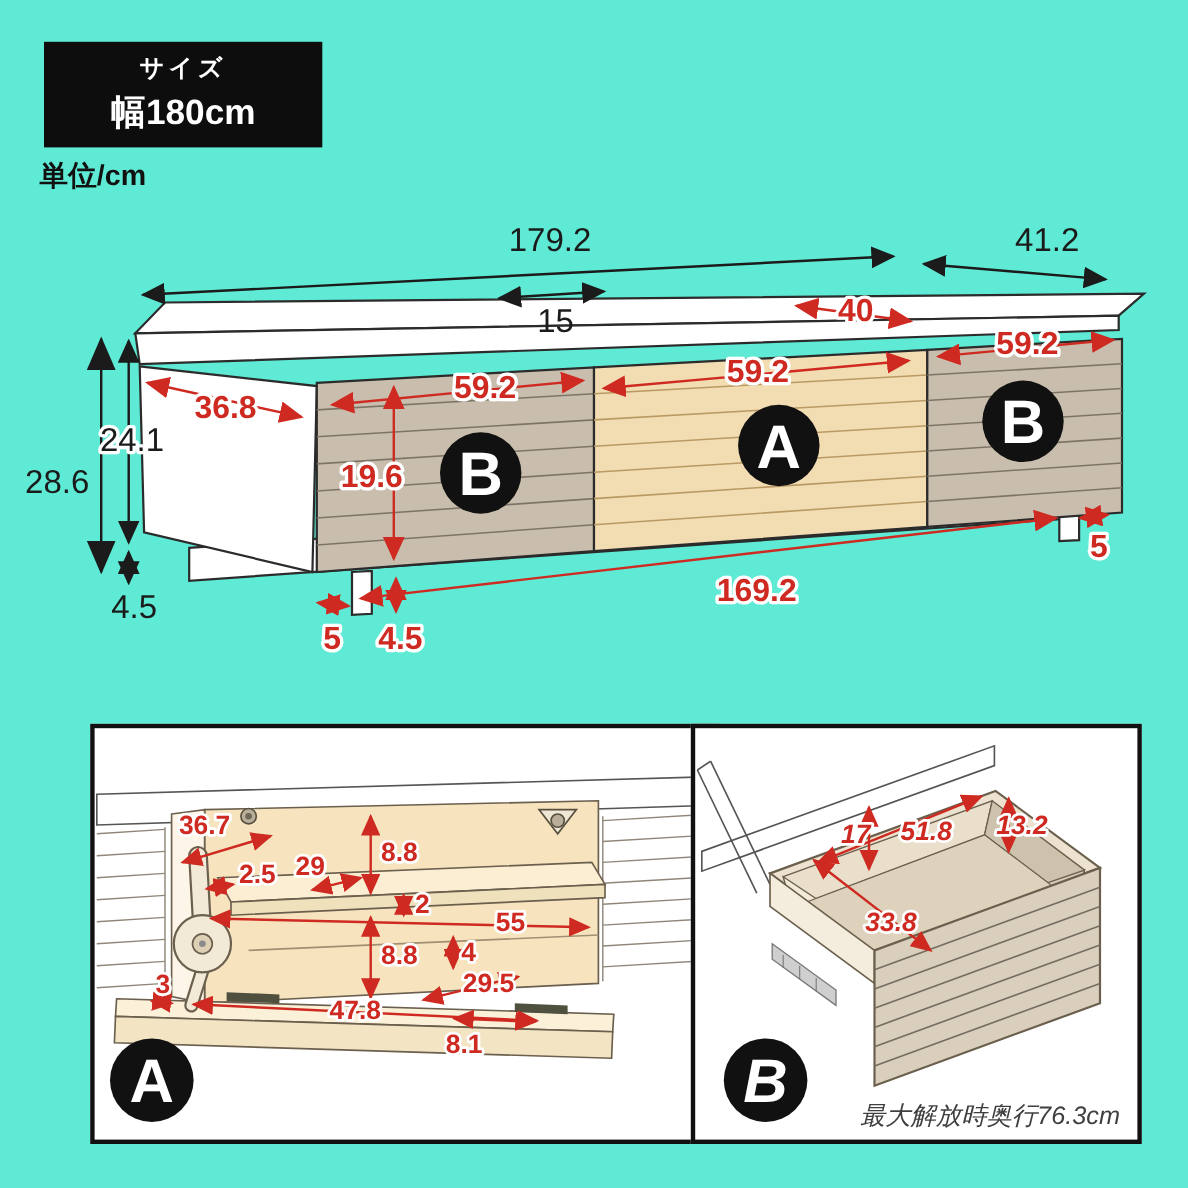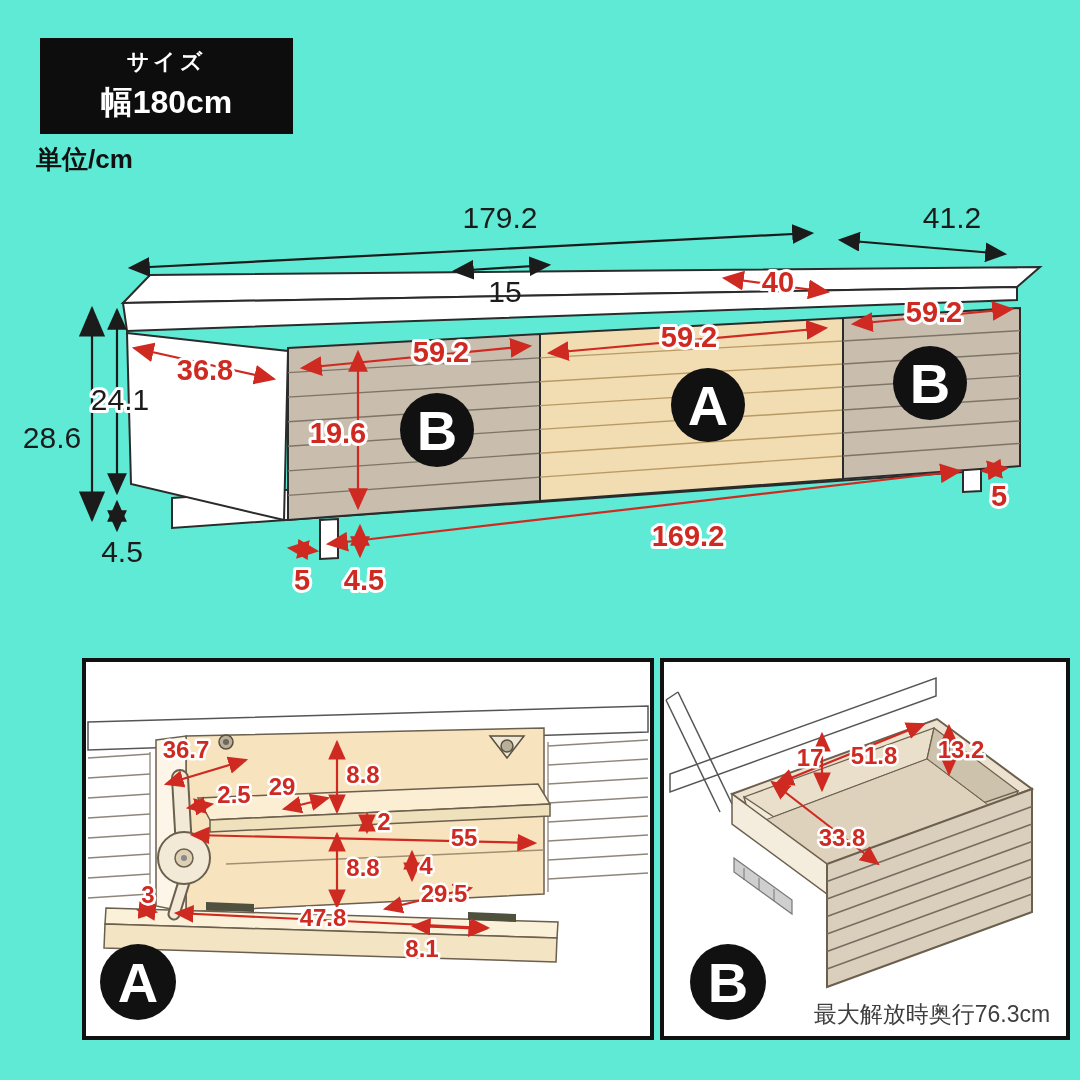--- a/index.html
+++ b/index.html
@@ -6,21 +6,21 @@
   .page{position:relative;width:1080px;height:1080px;background:#5eead4;overflow:hidden;
         font-family:"Liberation Sans","DejaVu Sans",sans-serif;}
   .badge{position:absolute;left:40px;top:38px;width:253px;height:96px;background:#0d0d0d;
          color:#fff;display:flex;flex-direction:column;align-items:center;justify-content:center;}
   .badge .t1{font-size:22px;letter-spacing:4px;font-weight:bold;}
   .badge .t2{font-size:32px;font-weight:bold;margin-top:4px;}
   .unit{position:absolute;left:36px;top:142px;font-size:26px;font-weight:bold;color:#111;}
   .main-svg{position:absolute;left:0;top:190px;}
   .panel{position:absolute;border:4px solid #111;background:#fff;box-sizing:border-box;}
   .panel-a{left:45px;top:658px;width:572px;height:382px;margin-left:37px;}
-  .panel-b{left:660px;top:658px;width:410px;height:382px;}
+  .panel-b{left:628px;top:658px;width:410px;height:382px;font-style:italic;}
   svg text{font-family:"Liberation Sans","DejaVu Sans",sans-serif;}
   .dim-black{font-size:30px;fill:#1b1b1b;text-anchor:middle;}
   .dim-red{font-size:29px;font-weight:600;fill:#cf2a21;text-anchor:middle;
            stroke:#fff;stroke-width:6px;paint-order:stroke;stroke-linejoin:round;}
   .dim-red-sm{font-size:24px;font-weight:600;fill:#cf2a21;text-anchor:middle;
            stroke:#fff;stroke-width:5px;paint-order:stroke;stroke-linejoin:round;}
   .halo-black{stroke:#fff;stroke-width:6px;paint-order:stroke;stroke-linejoin:round;}
   .circle-letter{font-size:56px;font-weight:bold;fill:#fff;text-anchor:middle;}
   .note-text{font-size:23px;fill:#3f3f3f;text-anchor:middle;}
   .ln-r{stroke:#cf2a21;stroke-width:2.2;fill:none;}

